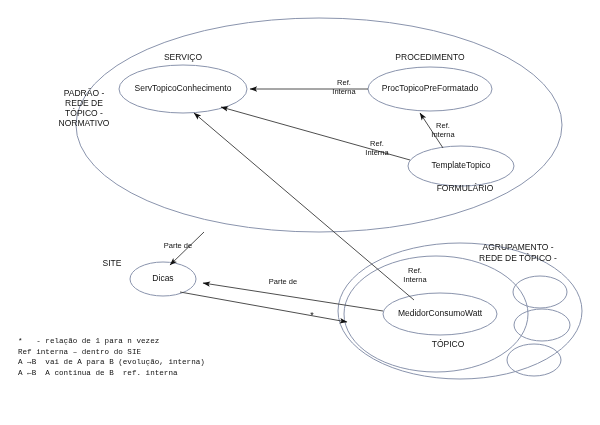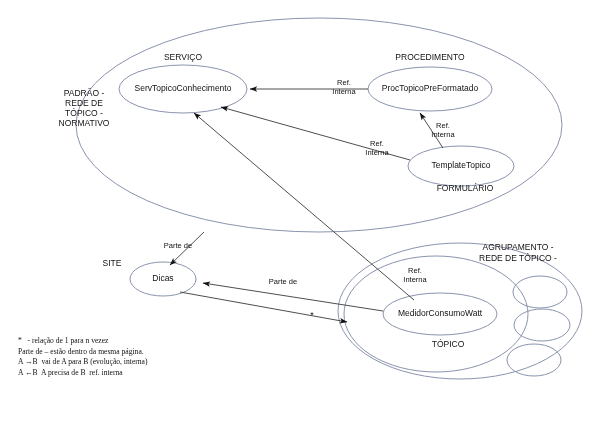--- a/index.html
+++ b/index.html
@@ -65,21 +65,21 @@
     text-anchor: middle;
   }
   #legend {
     position: absolute;
     left: 18px;
     top: 336px;
     width: 280px;
     line-height: 10.6px;
   }
   #legend div {
-    font-family: Liberation Serif, serif;
+    font-family: Liberation Mono, monospace;
     font-size: 7.6px;
     color: #111111;
     white-space: pre;
   }
 </style>
 </head>
 <body>
 
 <div id="canvas-wrap">
 
@@ -147,18 +147,18 @@
     <line class="edge" x1="383" y1="311" x2="203" y2="283" marker-end="url(#arrow)"></line>
     <text class="edge-label" x="283" y="284">Parte de</text>
 
     <line class="edge" x1="180" y1="292" x2="347" y2="322" marker-end="url(#arrow)"></line>
     <text class="star-label" x="312" y="318">*</text>
 
   </svg>
 
   <div id="legend">
     <div>*   - relação de 1 para n vezez</div>
-    <div>Parte de – estão dentro da mesma página.</div>
+    <div>Ref interna – dentro do SIE</div>
     <div>A →B  vai de A para B (evolução, interna)</div>
-    <div>A ←B  A precisa de B  ref. interna</div>
+    <div>A ←B  A continua de B  ref. interna</div>
   </div>
 
 </div>
 
 </body></html>

